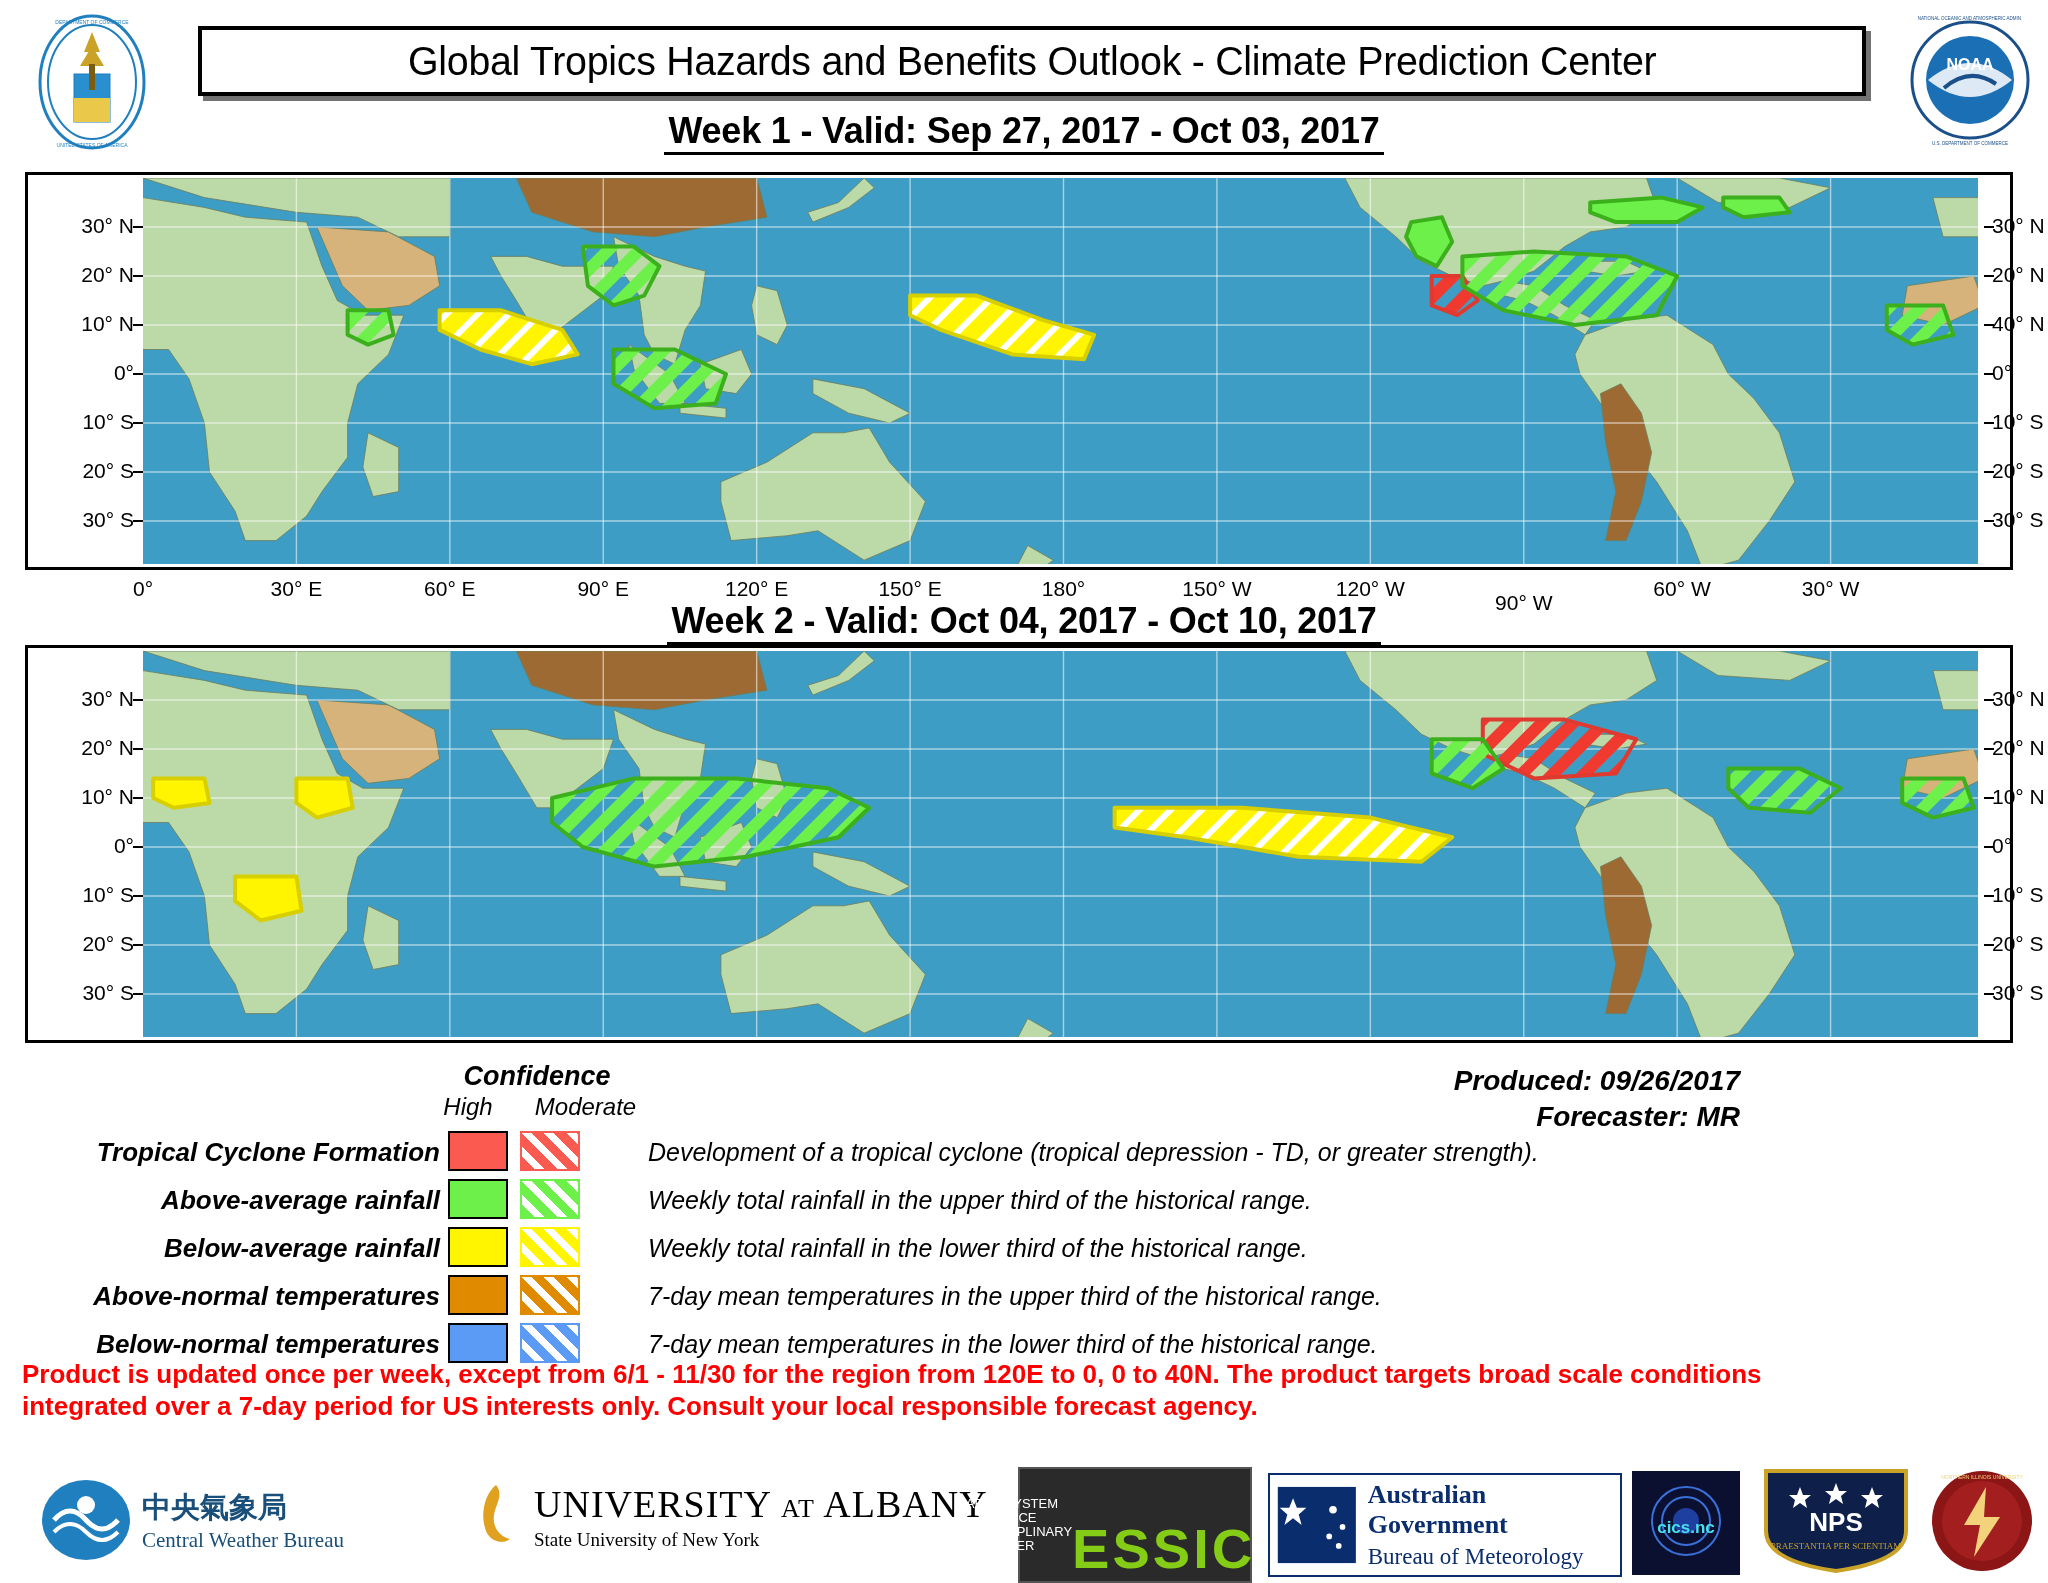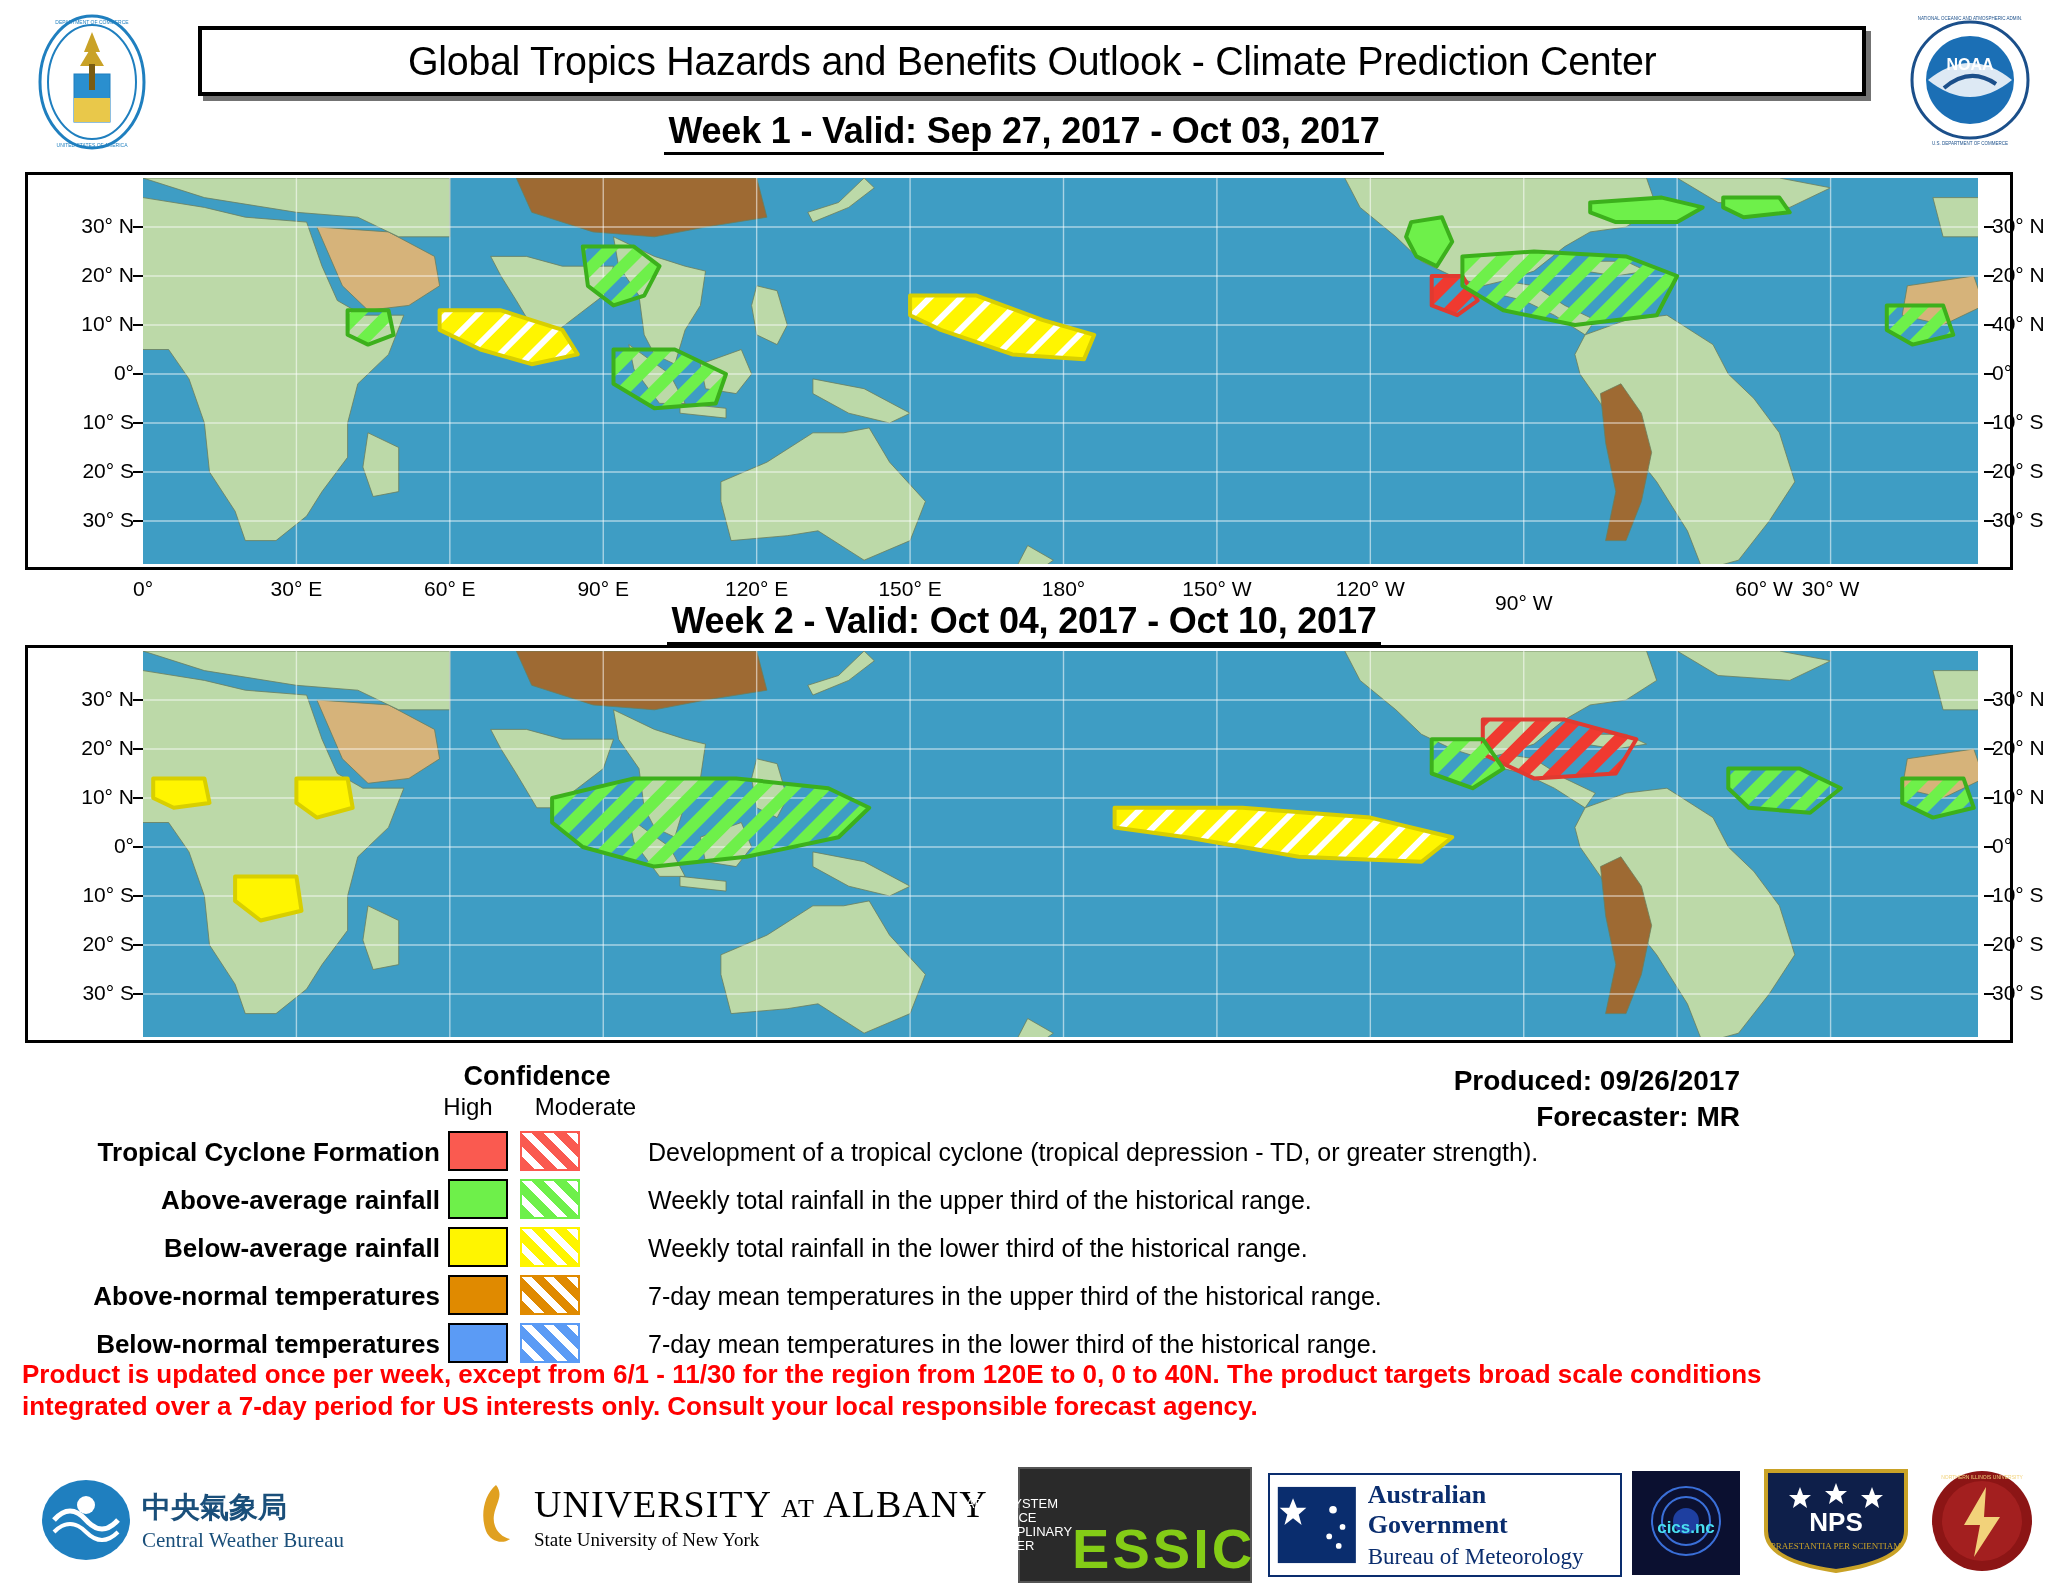--- a/index.html
+++ b/index.html
@@ -35,21 +35,21 @@
 
   
   .lat-l,.lat-r{position:absolute;font-size:21px;white-space:nowrap;}
   .lat-l{right:auto;text-align:right;}
   .lon-lab{position:absolute;font-size:21px;white-space:nowrap;
     transform:translateX(-50%);}
 
   .tick{position:absolute;background:#000;}
 
   
-  #legend{position:absolute;left:0;top:1055px;width:1764px;height:300px;}
+  #legend{position:absolute;left:0;top:1055px;width:1764px;height:300px;font-style:italic;}
   #conf-title{position:absolute;left:437px;top:6px;width:200px;text-align:center;
     font-size:27px;font-weight:bold;}
   #conf-high{position:absolute;left:425px;top:38px;width:86px;text-align:center;font-size:24px;}
   #conf-mod{position:absolute;left:513px;top:38px;width:145px;text-align:center;font-size:24px;}
 
   .lrow{position:absolute;left:0;width:2048px;height:45px;}
   .lrow-label{position:absolute;left:0;width:440px;text-align:right;
     font-size:26px;font-weight:bold;line-height:42px;}
   .sw{position:absolute;width:60px;height:40px;box-sizing:border-box;border:2px solid #000;}
   .sw-high{left:448px;}
@@ -215,21 +215,21 @@
     <div class="lon-lab" style="left: 115px; top: 402px;">0°</div>
     <div class="lon-lab" style="left: 268.417px; top: 402px;">30° E</div>
     <div class="lon-lab" style="left: 421.833px; top: 402px;">60° E</div>
     <div class="lon-lab" style="left: 575.25px; top: 402px;">90° E</div>
     <div class="lon-lab" style="left: 728.667px; top: 402px;">120° E</div>
     <div class="lon-lab" style="left: 882.083px; top: 402px;">150° E</div>
     <div class="lon-lab" style="left: 1035.5px; top: 402px;">180°</div>
     <div class="lon-lab" style="left: 1188.92px; top: 402px;">150° W</div>
     <div class="lon-lab" style="left: 1342.33px; top: 402px;">120° W</div>
     <div class="lon-lab" style="left: 1495.75px; top: 416px;">90° W</div>
-    <div class="lon-lab" style="left: 1736px; top: 402px;">60° W</div>
+    <div class="lon-lab" style="left: 1654px; top: 402px;">60° W</div>
     <div class="lon-lab" style="left: 1802.58px; top: 402px;">30° W</div>
   </div>
 
 <div class="panel p2" id="panel2">
   <div class="map-inner" id="map2">
       <svg width="1841" height="392" viewBox="0 0 1841 392" style="position: absolute; left: 0px; top: 0px;">
         <defs>
           <pattern id="hx-map2-green-m" width="22" height="22" patternTransform="rotate(45)" patternUnits="userSpaceOnUse">
             <rect width="22" height="22" fill="rgba(255,255,255,0)"></rect>
             <rect width="12" height="22" fill="#6ef04a"></rect>

